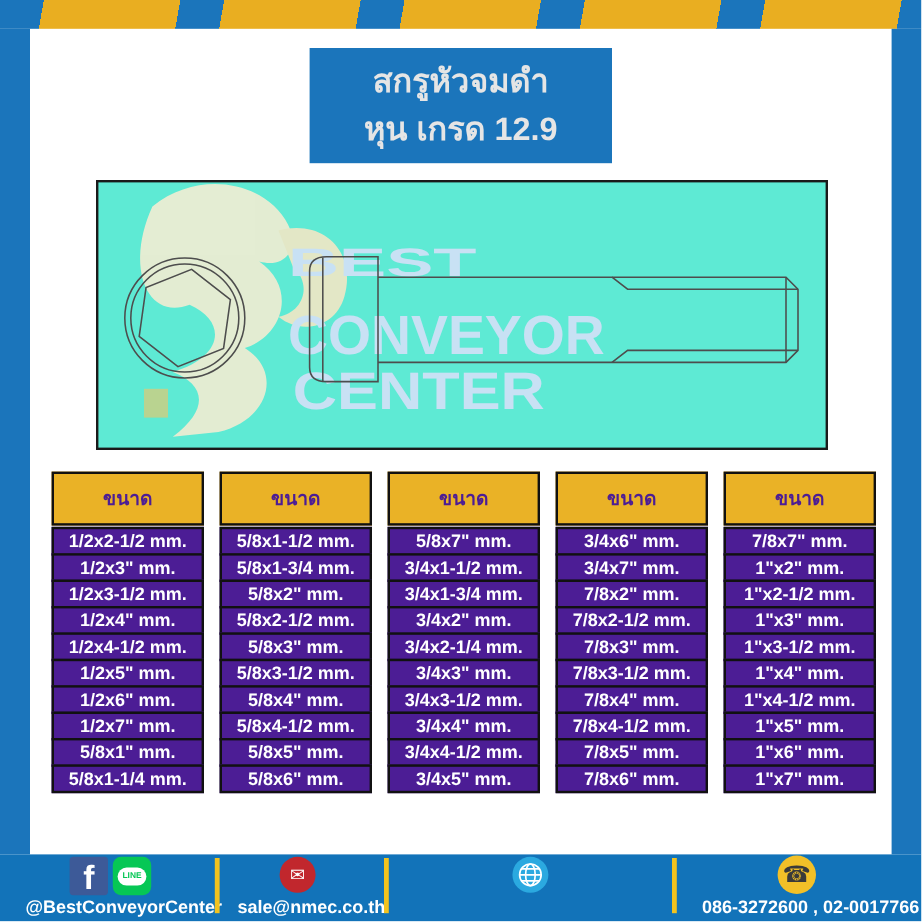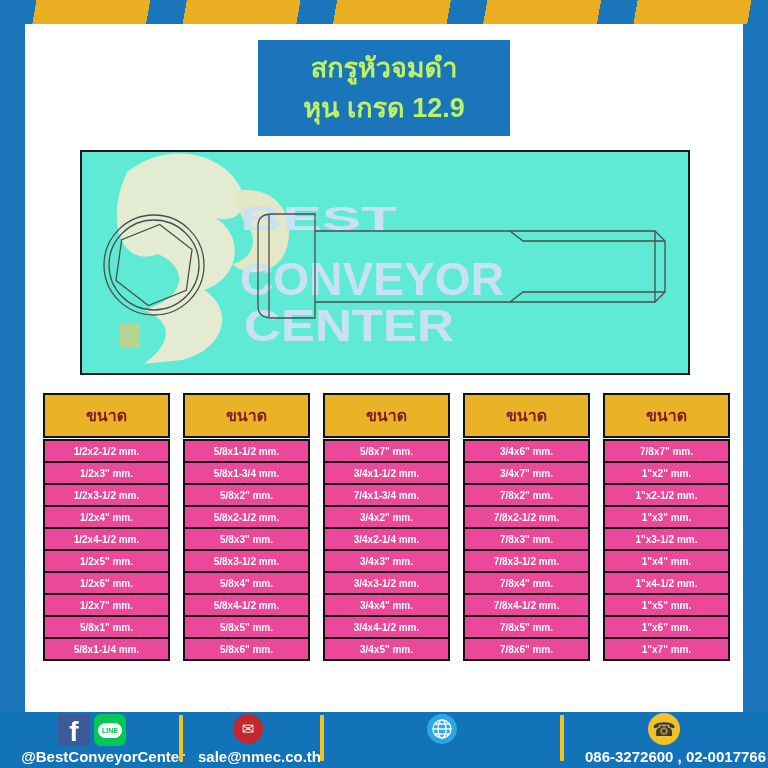--- a/index.html
+++ b/index.html
@@ -8,34 +8,34 @@
 
   
   .stripe-band{position:absolute;left:0;top:0;width:768px;height:24px;
     background:repeating-linear-gradient(100deg,#1B75BB 0 36px,#E9AE21 36px 148px);}
   .frame-left{position:absolute;left:0;top:24px;width:25px;height:688px;background:#1B75BB;}
   .frame-right{position:absolute;right:0;top:24px;width:25px;height:688px;background:#1B75BB;}
 
   
   .title-box{position:absolute;left:258px;top:40px;width:252px;height:96px;background:#1B75BB;
     display:flex;flex-direction:column;justify-content:center;align-items:center;}
-  .title-box div{color:#bef264;font-weight:bold;font-size:27px;line-height:40px;white-space:nowrap;}
+  .title-box div{color:#e5e5e5;font-weight:bold;font-size:27px;line-height:40px;white-space:nowrap;}
 
   
   .drawing-box{position:absolute;left:80px;top:150px;width:610px;height:225px;
     border:2px solid #1a1a1a;background:#5eead4;box-sizing:border-box;}
   .drawing-box svg{display:block;}
 
   
   .size-table{position:absolute;top:393px;width:127px;}
   .t1{left:43px}.t2{left:183px}.t3{left:323px}.t4{left:463px}.t5{left:603px}
   .thead{box-sizing:border-box;height:45px;margin-bottom:3px;background:#EAB226;border:2px solid #111;
-    color:#7f1d1d;font-weight:bold;font-size:16px;display:flex;align-items:center;justify-content:center;}
-  .trow{box-sizing:border-box;height:24px;margin-top:-2px;background:#ec4899;border:2px solid #111;
-    color:#ffffff;font-weight:600;font-size:10px;display:flex;align-items:center;justify-content:center;white-space:nowrap;}
+    color:#4c1d95;font-weight:bold;font-size:16px;display:flex;align-items:center;justify-content:center;}
+  .trow{box-sizing:border-box;height:24px;margin-top:-2px;background:#4c1d95;border:2px solid #111;
+    color:#ffffff;font-weight:600;font-size:15px;display:flex;align-items:center;justify-content:center;white-space:nowrap;}
   .trow:first-of-type{margin-top:0;}
 
   
   .footer{position:absolute;left:0;bottom:0;width:768px;height:56px;background:#1273B9;}
   .f-label{position:absolute;bottom:3px;color:#fff;font-weight:bold;font-size:15px;text-align:right;white-space:nowrap;}
   .f-div{position:absolute;top:3px;width:4px;height:46px;background:#F2C31F;}
   .fb-icon{position:absolute;left:58px;top:2px;width:32px;height:32px;background:#3D5A98;border-radius:3px;
     color:#fff;font-weight:bold;font-size:28px;line-height:36px;text-align:center;overflow:hidden;}
   .line-icon{position:absolute;left:94px;top:2px;width:32px;height:32px;background:#06C755;border-radius:7px;
     display:flex;align-items:center;justify-content:center;}
@@ -119,21 +119,21 @@
     <div class="trow">5/8x4" mm.</div>
     <div class="trow">5/8x4-1/2 mm.</div>
     <div class="trow">5/8x5" mm.</div>
     <div class="trow">5/8x6" mm.</div>
   </div>
 
   <div class="size-table t3">
     <div class="thead">ขนาด</div>
     <div class="trow">5/8x7" mm.</div>
     <div class="trow">3/4x1-1/2 mm.</div>
-    <div class="trow">7/4x1-3/4 mm.</div>
+    <div class="trow">3/4x1-3/4 mm.</div>
     <div class="trow">3/4x2" mm.</div>
     <div class="trow">3/4x2-1/4 mm.</div>
     <div class="trow">3/4x3" mm.</div>
     <div class="trow">3/4x3-1/2 mm.</div>
     <div class="trow">3/4x4" mm.</div>
     <div class="trow">3/4x4-1/2 mm.</div>
     <div class="trow">3/4x5" mm.</div>
   </div>
 
   <div class="size-table t4">

